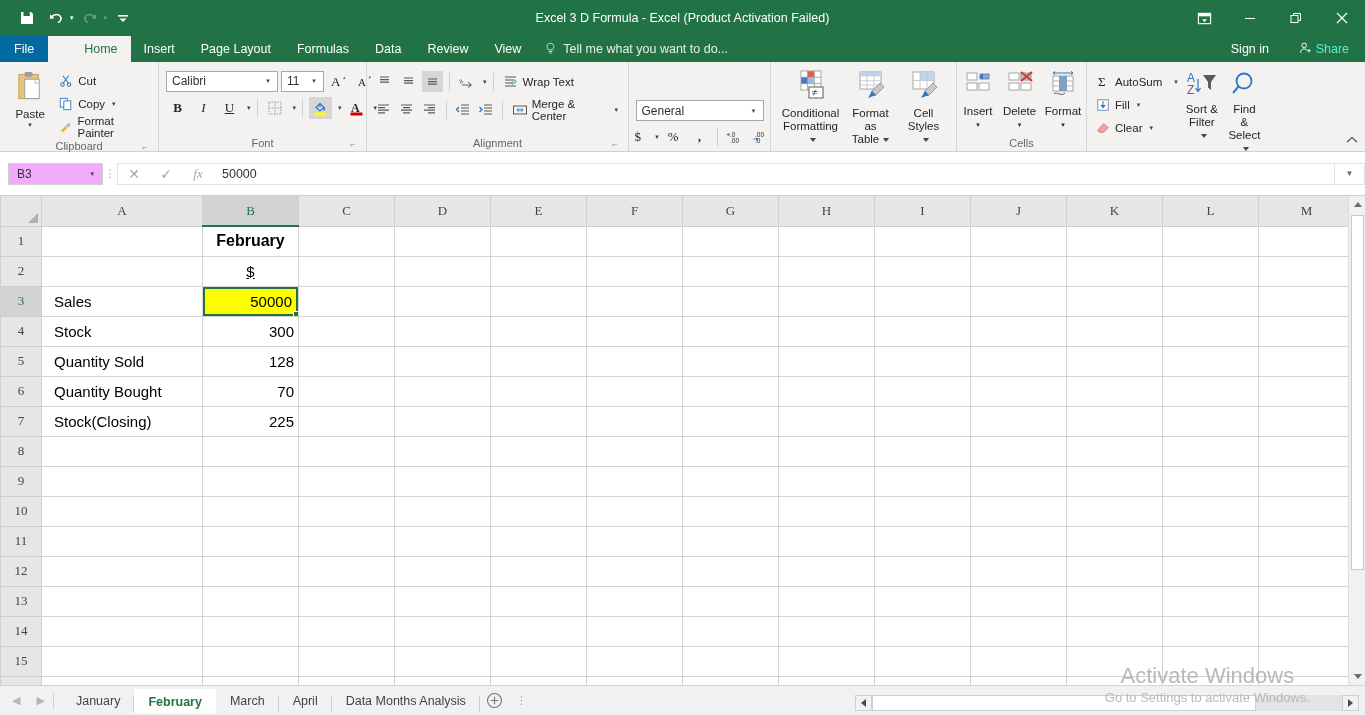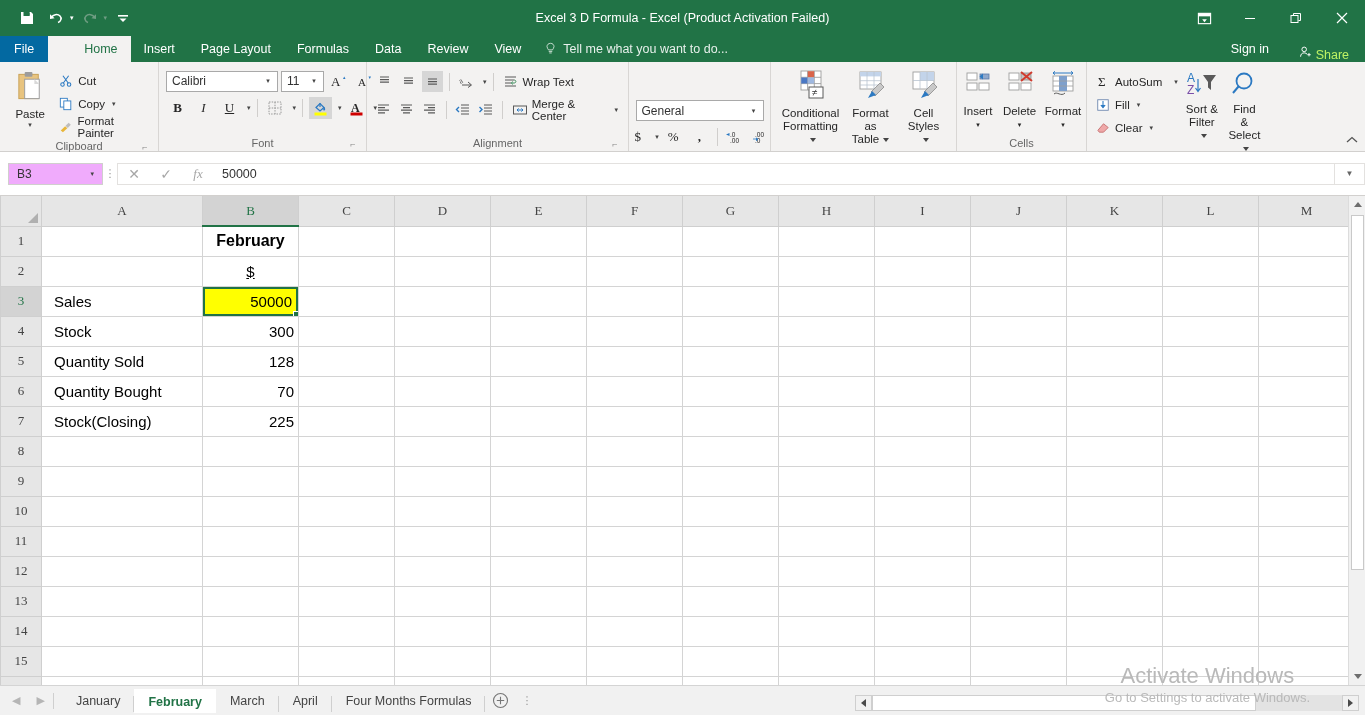--- a/index.html
+++ b/index.html
@@ -55,21 +55,21 @@
     display:flex; align-items:center; gap:6px; color:#e7f0eb;
     font-size:12.5px; padding:0 10px; height:26px;
   }
   .bulb { display:flex; align-items:center; }
   .signin {
     position:absolute; right:96px; top:0; height:26px;
     display:flex; align-items:center; color:#fff; font-size:12.5px;
   }
   .share {
     position:absolute; right:8px; top:0; height:26px;
-    display:flex; align-items:flex-end; gap:3px; color:#bef264; font-size:12.5px;
+    display:flex; align-items:center; gap:3px; color:#5eead4; font-size:12.5px;
     padding:0 8px;
   }
 
   
   .ribbon {
     position:absolute; top:62px; left:0; width:1365px; height:90px;
     background:#f3f2f1; border-bottom:1px solid #d2d0ce;
     display:flex; align-items:stretch;
   }
   .rgroup { position:relative; display:flex; flex-direction:column; padding:3px 5px 0 5px; }
@@ -1069,21 +1069,21 @@
       </div>
     <div class="stab">
         <span>March</span>
         <span class="sep"></span>
       </div>
     <div class="stab">
         <span>April</span>
         <span class="sep"></span>
       </div>
     <div class="stab">
-        <span>Four Months Formulas</span>
+        <span>Data Months Analysis</span>
         <span class="sep"></span>
       </div>
     <div class="addsheet">
       <svg width="17" height="17" viewBox="0 0 17 17">
           <circle cx="8.5" cy="8.5" r="7" fill="none" stroke="#767676" stroke-width="1.1"></circle>
           <path d="M8.5 4.8 V12.2 M4.8 8.5 H12.2" stroke="#767676" stroke-width="1.1"></path>
         </svg>
     </div>
     <div class="hdots">⋮</div>
     <div class="hscrollwrap">

